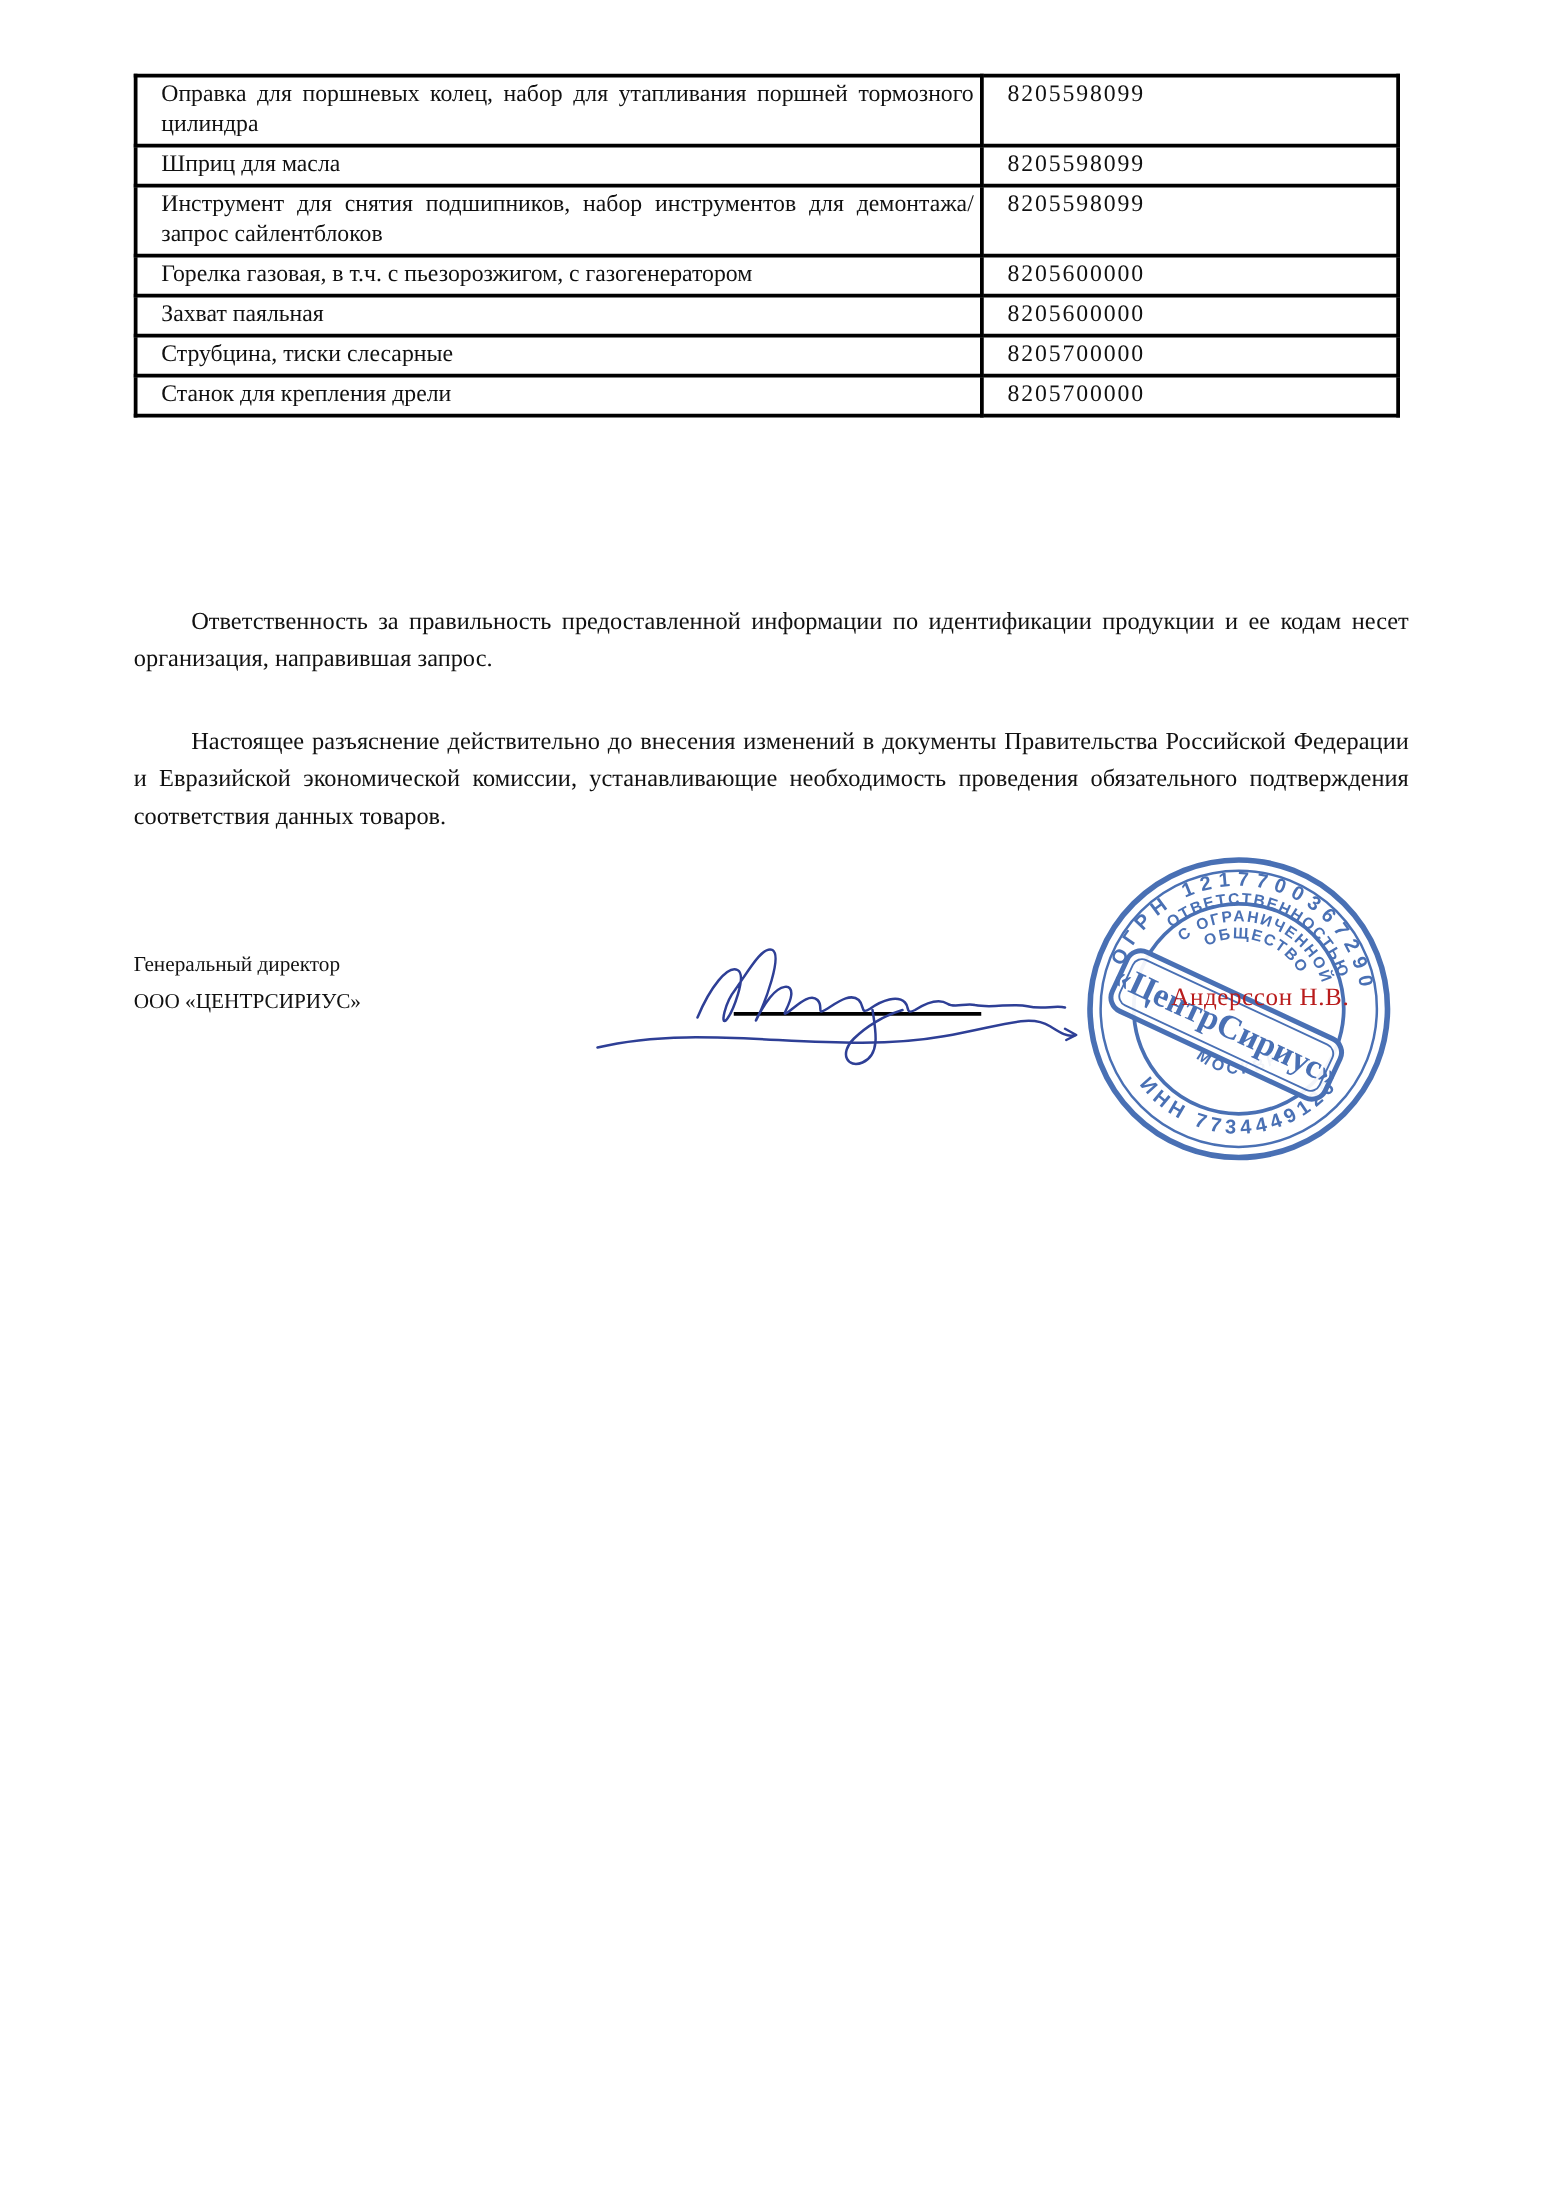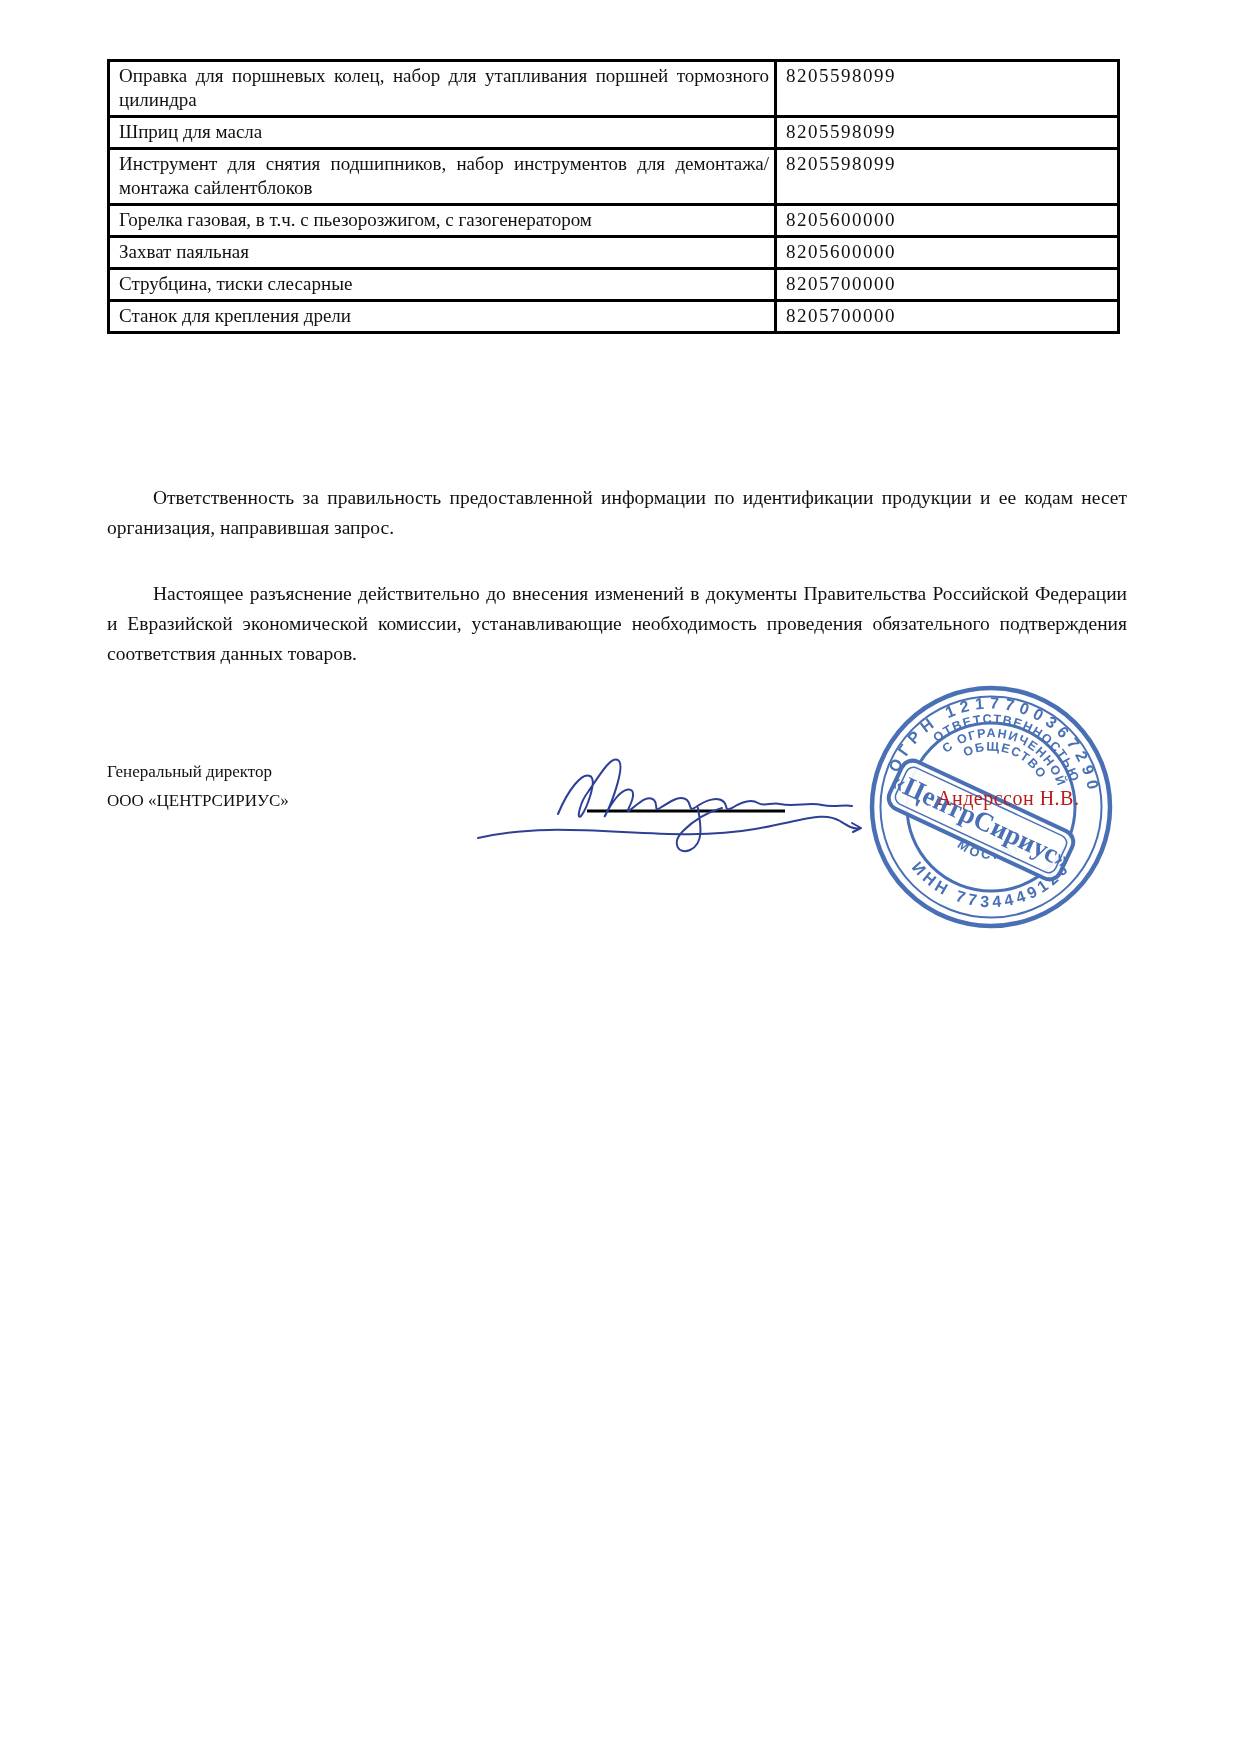--- a/index.html
+++ b/index.html
@@ -20,21 +20,21 @@
     left: 107px;
     top: 59px;
     width: 1013px;
     border-collapse: collapse;
     table-layout: fixed;
     font-size: 19px;
     line-height: 24px;
   }
   .codes-table td {
     border: 3px solid #000;
-    padding: 2px 5px 3px 9px;
+    padding: 2px 5px 3px 19px;
     vertical-align: top;
   }
   .codes-table td.c-name {
     width: 650px;
     text-align: justify;
     text-align-last: left;
   }
   .codes-table td.c-code {
     letter-spacing: 1.5px;
   }
@@ -109,21 +109,21 @@
           <td class="c-name">Оправка для поршневых колец, набор для утапливания поршней тормозного цилиндра</td>
           <td class="c-code">8205598099</td>
         </tr>
 
         <tr>
           <td class="c-name">Шприц для масла</td>
           <td class="c-code">8205598099</td>
         </tr>
 
         <tr>
-          <td class="c-name">Инструмент для снятия подшипников, набор инструментов для демонтажа/монтажа сайлентблоков</td>
+          <td class="c-name">Инструмент для снятия подшипников, набор инструментов для демонтажа/запрос сайлентблоков</td>
           <td class="c-code">8205598099</td>
         </tr>
 
         <tr>
           <td class="c-name">Горелка газовая, в т.ч. с пьезорозжигом, с газогенератором</td>
           <td class="c-code">8205600000</td>
         </tr>
 
         <tr>
           <td class="c-name">Захват паяльная</td>

